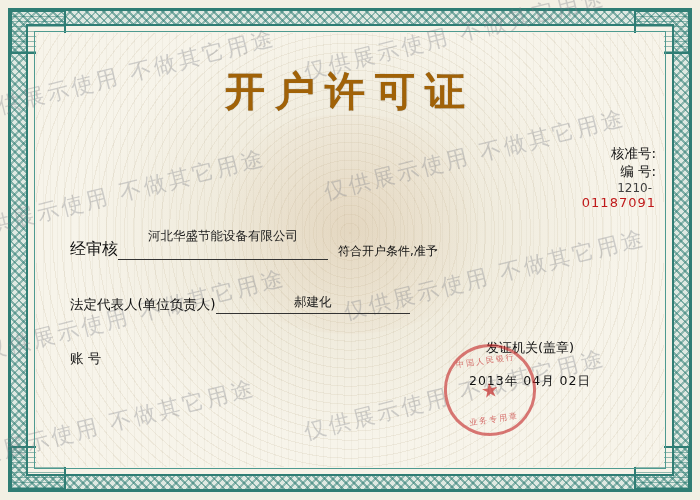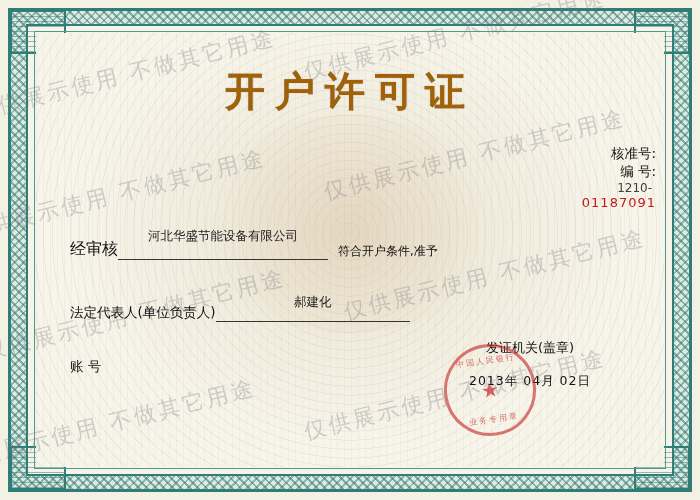--- a/index.html
+++ b/index.html
@@ -185,21 +185,21 @@
   }
 
   .two-col {
     display: flex;
     margin-top: 34px;
     padding-left: 26px;
     align-items: flex-end;
   }
   .col-left { display: flex; align-items: flex-end; width: 340px; }
   .col-right { display: flex; align-items: flex-end; flex: 1; }
-  .blank-short { flex: 1; border-bottom: 1px solid #333; text-align: center; font-size: 12.5px; padding-bottom: 10px; }
+  .blank-short { flex: 1; border-bottom: 1px solid #333; text-align: center; font-size: 12.5px; padding-bottom: 2px; }
   .bank-value {
     flex: 1;
     border-bottom: 1px solid #333;
     font-size: 11.5px;
     line-height: 13px;
     padding-bottom: 1px;
     text-align: left;
   }
 
   .acct-row {

